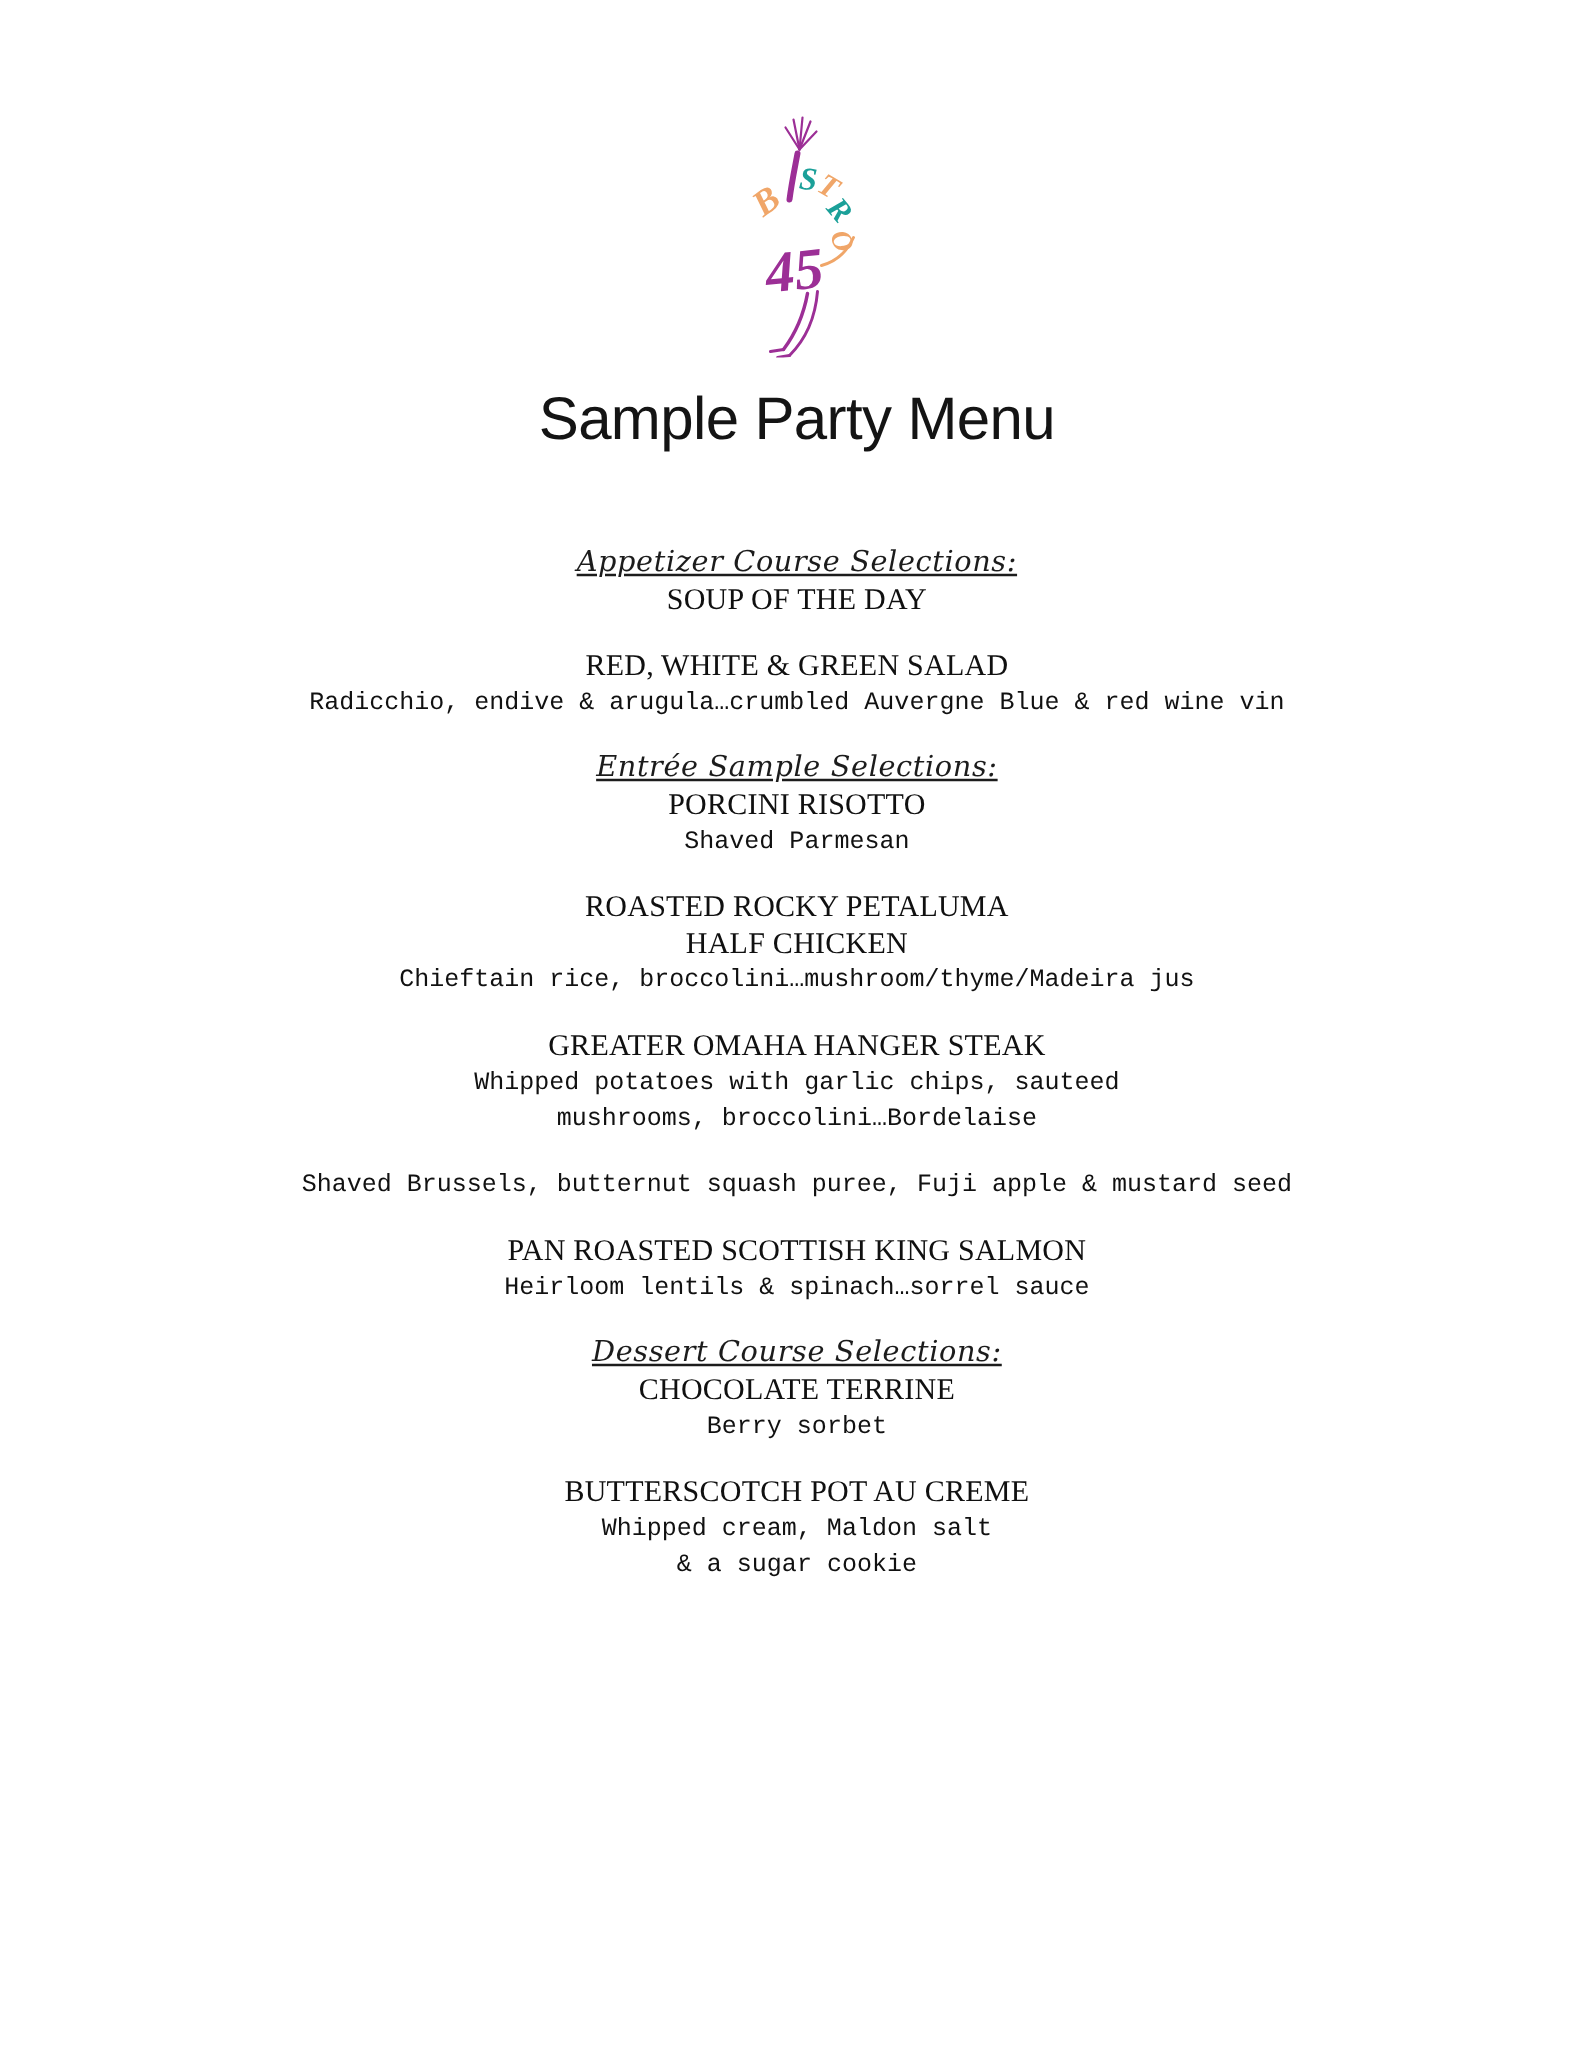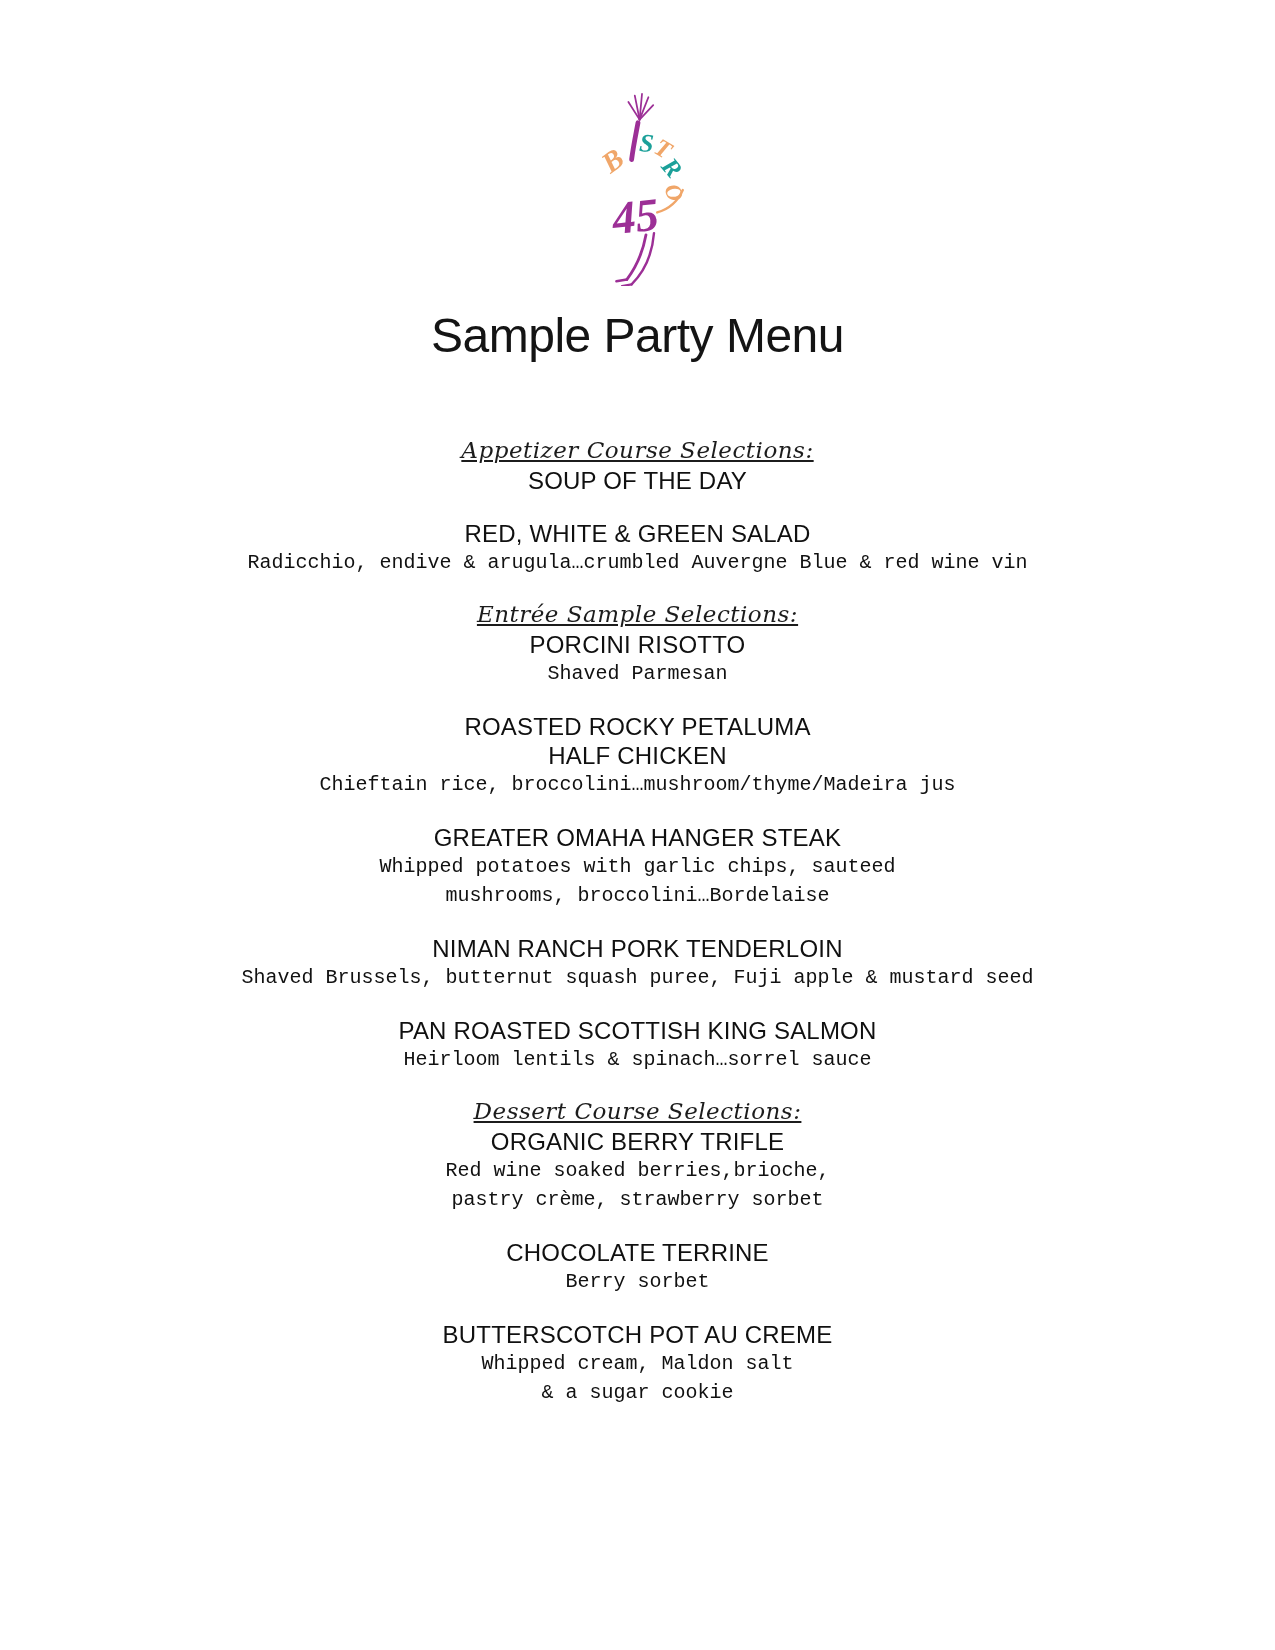--- a/index.html
+++ b/index.html
@@ -36,21 +36,21 @@
     font-family: "DejaVu Serif", serif;
     font-style: italic;
     font-size: 23px;
     letter-spacing: 0.5px;
     text-decoration: underline;
     color: #1c1c1c;
     margin-bottom: 3px;
   }
   .menu-item { margin-bottom: 24px; }
   .item-name {
-    font-family: Liberation Sans, sans-serif;
+    font-family: Liberation Serif, serif;
     font-size: 24px;
     font-weight: normal;
     letter-spacing: 0.2px;
     line-height: 29px;
     color: #101010;
   }
   .item-desc {
     font-family: Liberation Mono, monospace;
     font-size: 20px;
     line-height: 29px;
@@ -126,38 +126,32 @@
         <div class="item-desc">Chieftain rice, broccolini…mushroom/thyme/Madeira jus</div>
       </div>
 
       <div class="menu-item">
         <div class="item-name">GREATER OMAHA HANGER STEAK</div>
         <div class="item-desc">Whipped potatoes with garlic chips, sauteed</div>
         <div class="item-desc">mushrooms, broccolini…Bordelaise</div>
       </div>
 
       <div class="menu-item">
-        <div class="item-name">NIMAN RANCH PORK TENDERLOIN</div>
         <div class="item-desc">Shaved Brussels, butternut squash puree, Fuji apple &amp; mustard seed</div>
       </div>
 
       <div class="menu-item">
         <div class="item-name">PAN ROASTED SCOTTISH KING SALMON</div>
         <div class="item-desc">Heirloom lentils &amp; spinach…sorrel sauce</div>
       </div>
     </div>
 
     <div class="section">
       <div class="section-heading">Dessert Course Selections:</div>
 
-      <div class="menu-item">
-        <div class="item-name">ORGANIC BERRY TRIFLE</div>
-        <div class="item-desc">Red wine soaked berries,brioche,</div>
-        <div class="item-desc">pastry crème, strawberry sorbet</div>
-      </div>
 
       <div class="menu-item">
         <div class="item-name">CHOCOLATE TERRINE</div>
         <div class="item-desc">Berry sorbet</div>
       </div>
 
       <div class="menu-item">
         <div class="item-name">BUTTERSCOTCH POT AU CREME</div>
         <div class="item-desc">Whipped cream, Maldon salt</div>
         <div class="item-desc">&amp; a sugar cookie</div>

